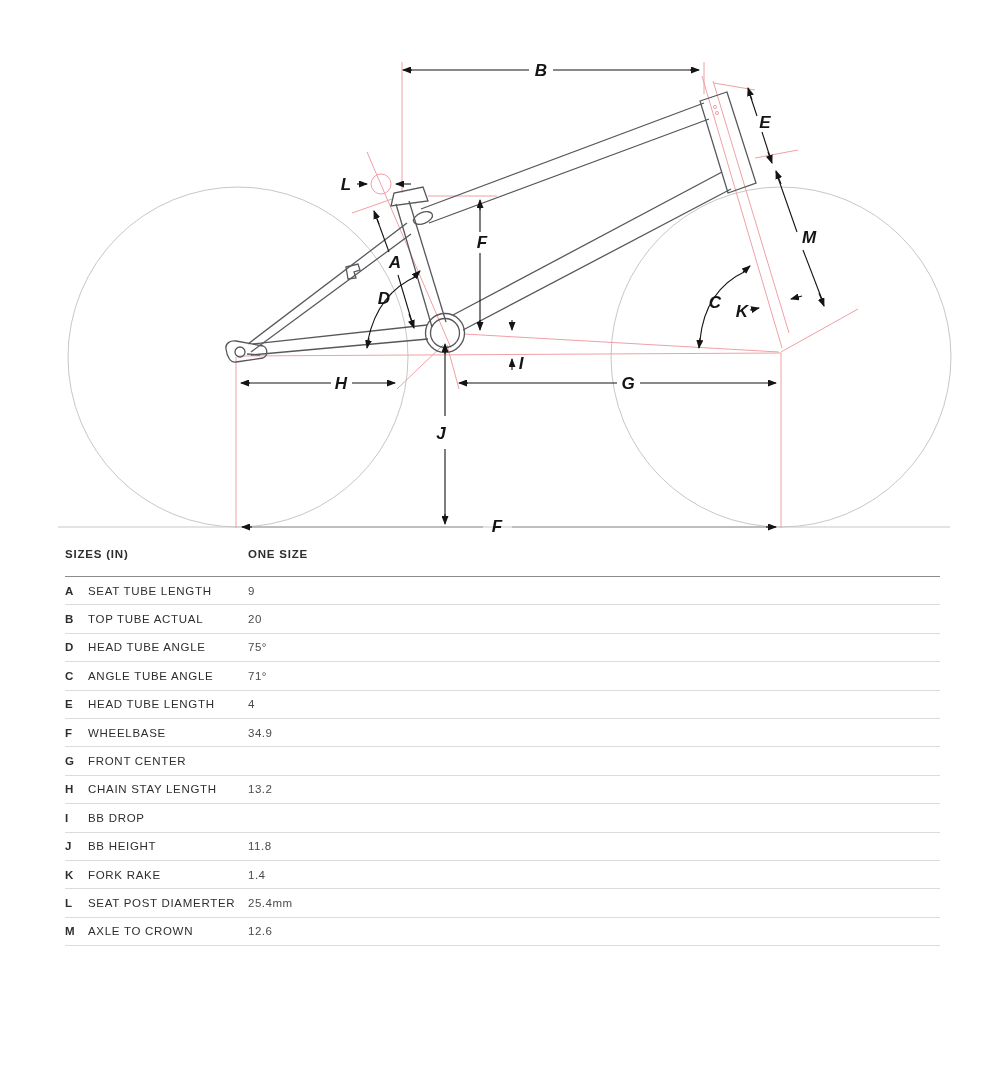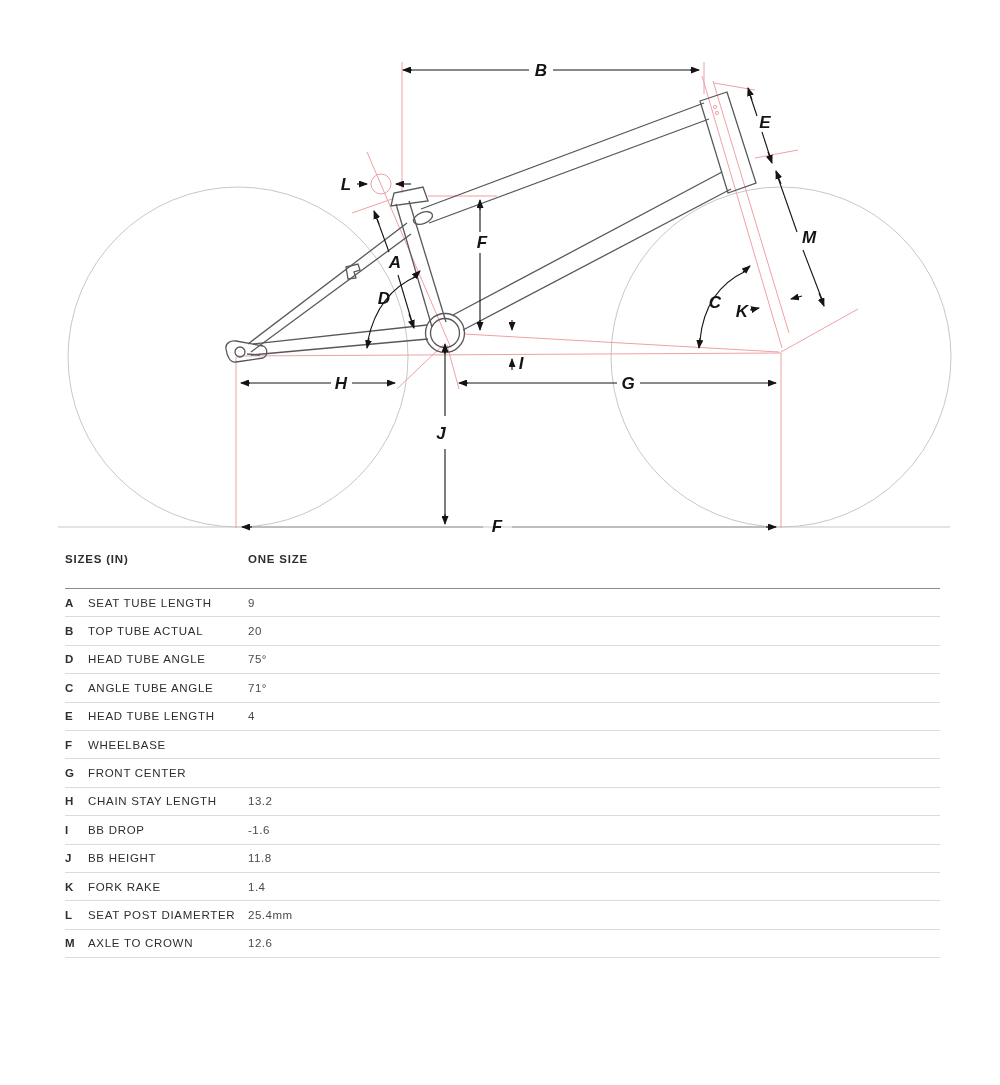--- a/index.html
+++ b/index.html
@@ -2,21 +2,21 @@
 <html><head>
 <meta charset="utf-8">
 <style>
   html,body{margin:0;padding:0;background:#ffffff;}
   .page{position:relative;width:1000px;height:1085px;background:#fff;overflow:hidden;
         font-family:"Liberation Sans", sans-serif;}
   .diagram-wrap{position:absolute;left:0;top:0;width:1000px;height:545px;}
   svg text.dim{font-family:"Liberation Sans", sans-serif;font-weight:bold;font-style:italic;
                font-size:17px;fill:#141414;text-anchor:middle;}
   .spec-table{position:absolute;left:65px;top:548px;width:875px;font-size:11.5px;color:#2e2e2e;}
-  .thead{display:flex;align-items:center;height:22px;padding-bottom:18px;
+  .thead{display:flex;align-items:flex-start;height:22px;padding-bottom:6px;
          border-bottom:1px solid #8c8c8c;font-weight:bold;letter-spacing:.8px;}
   .thead .c1{width:183px;}
   .thead .c2{flex:1;}
   .trow{display:flex;align-items:center;height:27.4px;border-bottom:1px solid #dcdcdc;}
   .trow .letter{width:23px;font-weight:bold;letter-spacing:.5px;}
   .trow .name{width:160px;font-weight:normal;letter-spacing:.7px;}
   .trow .value{flex:1;color:#4a4a4a;letter-spacing:.5px;}
 </style>
 </head>
 <body>
@@ -193,34 +193,34 @@
       <div class="value">71°</div>
     </div>
     <div class="trow">
       <div class="letter">E</div>
       <div class="name">HEAD TUBE LENGTH</div>
       <div class="value">4</div>
     </div>
     <div class="trow">
       <div class="letter">F</div>
       <div class="name">WHEELBASE</div>
+      <div class="value">34.9</div>
     </div>
     <div class="trow">
       <div class="letter">G</div>
       <div class="name">FRONT CENTER</div>
     </div>
     <div class="trow">
       <div class="letter">H</div>
       <div class="name">CHAIN STAY LENGTH</div>
       <div class="value">13.2</div>
     </div>
     <div class="trow">
       <div class="letter">I</div>
       <div class="name">BB DROP</div>
-      <div class="value">-1.6</div>
     </div>
     <div class="trow">
       <div class="letter">J</div>
       <div class="name">BB HEIGHT</div>
       <div class="value">11.8</div>
     </div>
     <div class="trow">
       <div class="letter">K</div>
       <div class="name">FORK RAKE</div>
       <div class="value">1.4</div>

